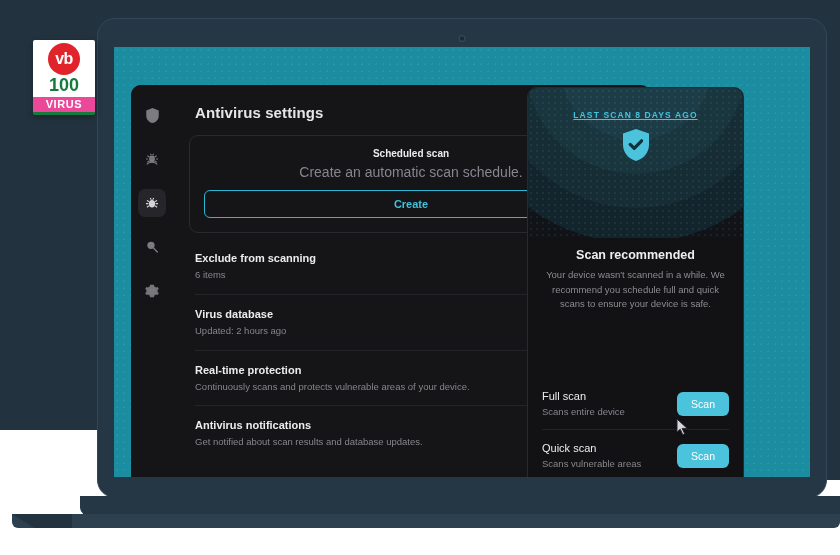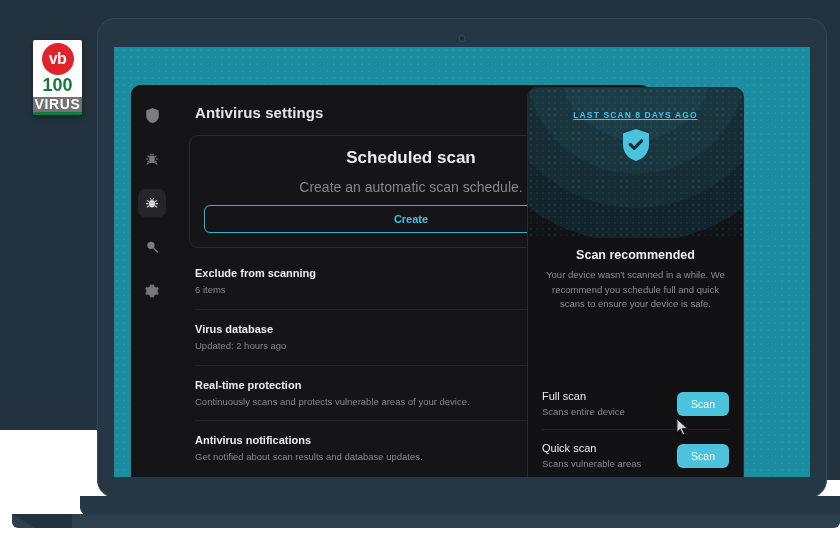--- a/index.html
+++ b/index.html
@@ -110,21 +110,21 @@
   .page-title{
     color:#e6e6e8;font-size:15px;font-weight:700;
     letter-spacing:.1px;margin:3px 0 14px 6px;
   }
   .sched-card{
     border:1px solid #2a2a2e;border-radius:9px;
     padding:12px 14px 14px;
     text-align:center;
     margin-bottom:6px;
   }
-  .sched-title{color:#ececee;font-size:17px;font-weight:700;margin-bottom:11px;}
+  .sched-title{color:#ececee;font-size:10px;font-weight:700;margin-bottom:5px;}
   .sched-sub{color:#86868c;font-size:14px;margin-bottom:10px;}
   .btn-outline{
     display:block;width:100%;box-sizing:border-box;
     border:1px solid #2bb7d4;border-radius:6px;
     background:transparent;color:#3fc2dd;
     font-size:11px;font-weight:700;
     padding:7px 0;
     font-family:inherit;
     cursor:pointer;
   }
@@ -209,34 +209,34 @@
   }
 
   
   .cursor{
     position:absolute;left:562px;top:371px;z-index:50;
     filter:drop-shadow(0 1px 1px rgba(0,0,0,.5));
   }
 
   
   .badge{
-    position:absolute;left:33px;top:40px;width:49px;height:72px;
+    position:absolute;left:33px;top:40px;width:62px;height:72px;
     background:#ffffff;border-radius:2px;
     box-shadow:0 2px 6px rgba(0,0,0,.35);
     text-align:center;overflow:hidden;
     border-bottom:3px solid #157a3c;
   }
   .badge-vb{
     width:32px;height:32px;border-radius:50%;background:#e1242c;
     margin:3px auto 0;color:#fff;font-size:16px;font-weight:700;
     line-height:32px;letter-spacing:-.5px;
   }
   .badge-100{color:#157a3c;font-size:18px;font-weight:700;line-height:18px;margin-top:1px;}
   .badge-virus{
-    background:#737373;color:#fff;font-size:14px;font-weight:700;
+    background:#ec4899;color:#fff;font-size:11px;font-weight:700;
     letter-spacing:.6px;line-height:15px;margin-top:3px;
   }
   .badge-url{color:#333;font-size:5.5px;line-height:10px;letter-spacing:.2px;}
 </style>
 </head>
 <body>
 
 <div class="stage">
 
   <div class="bg-dark"></div>

